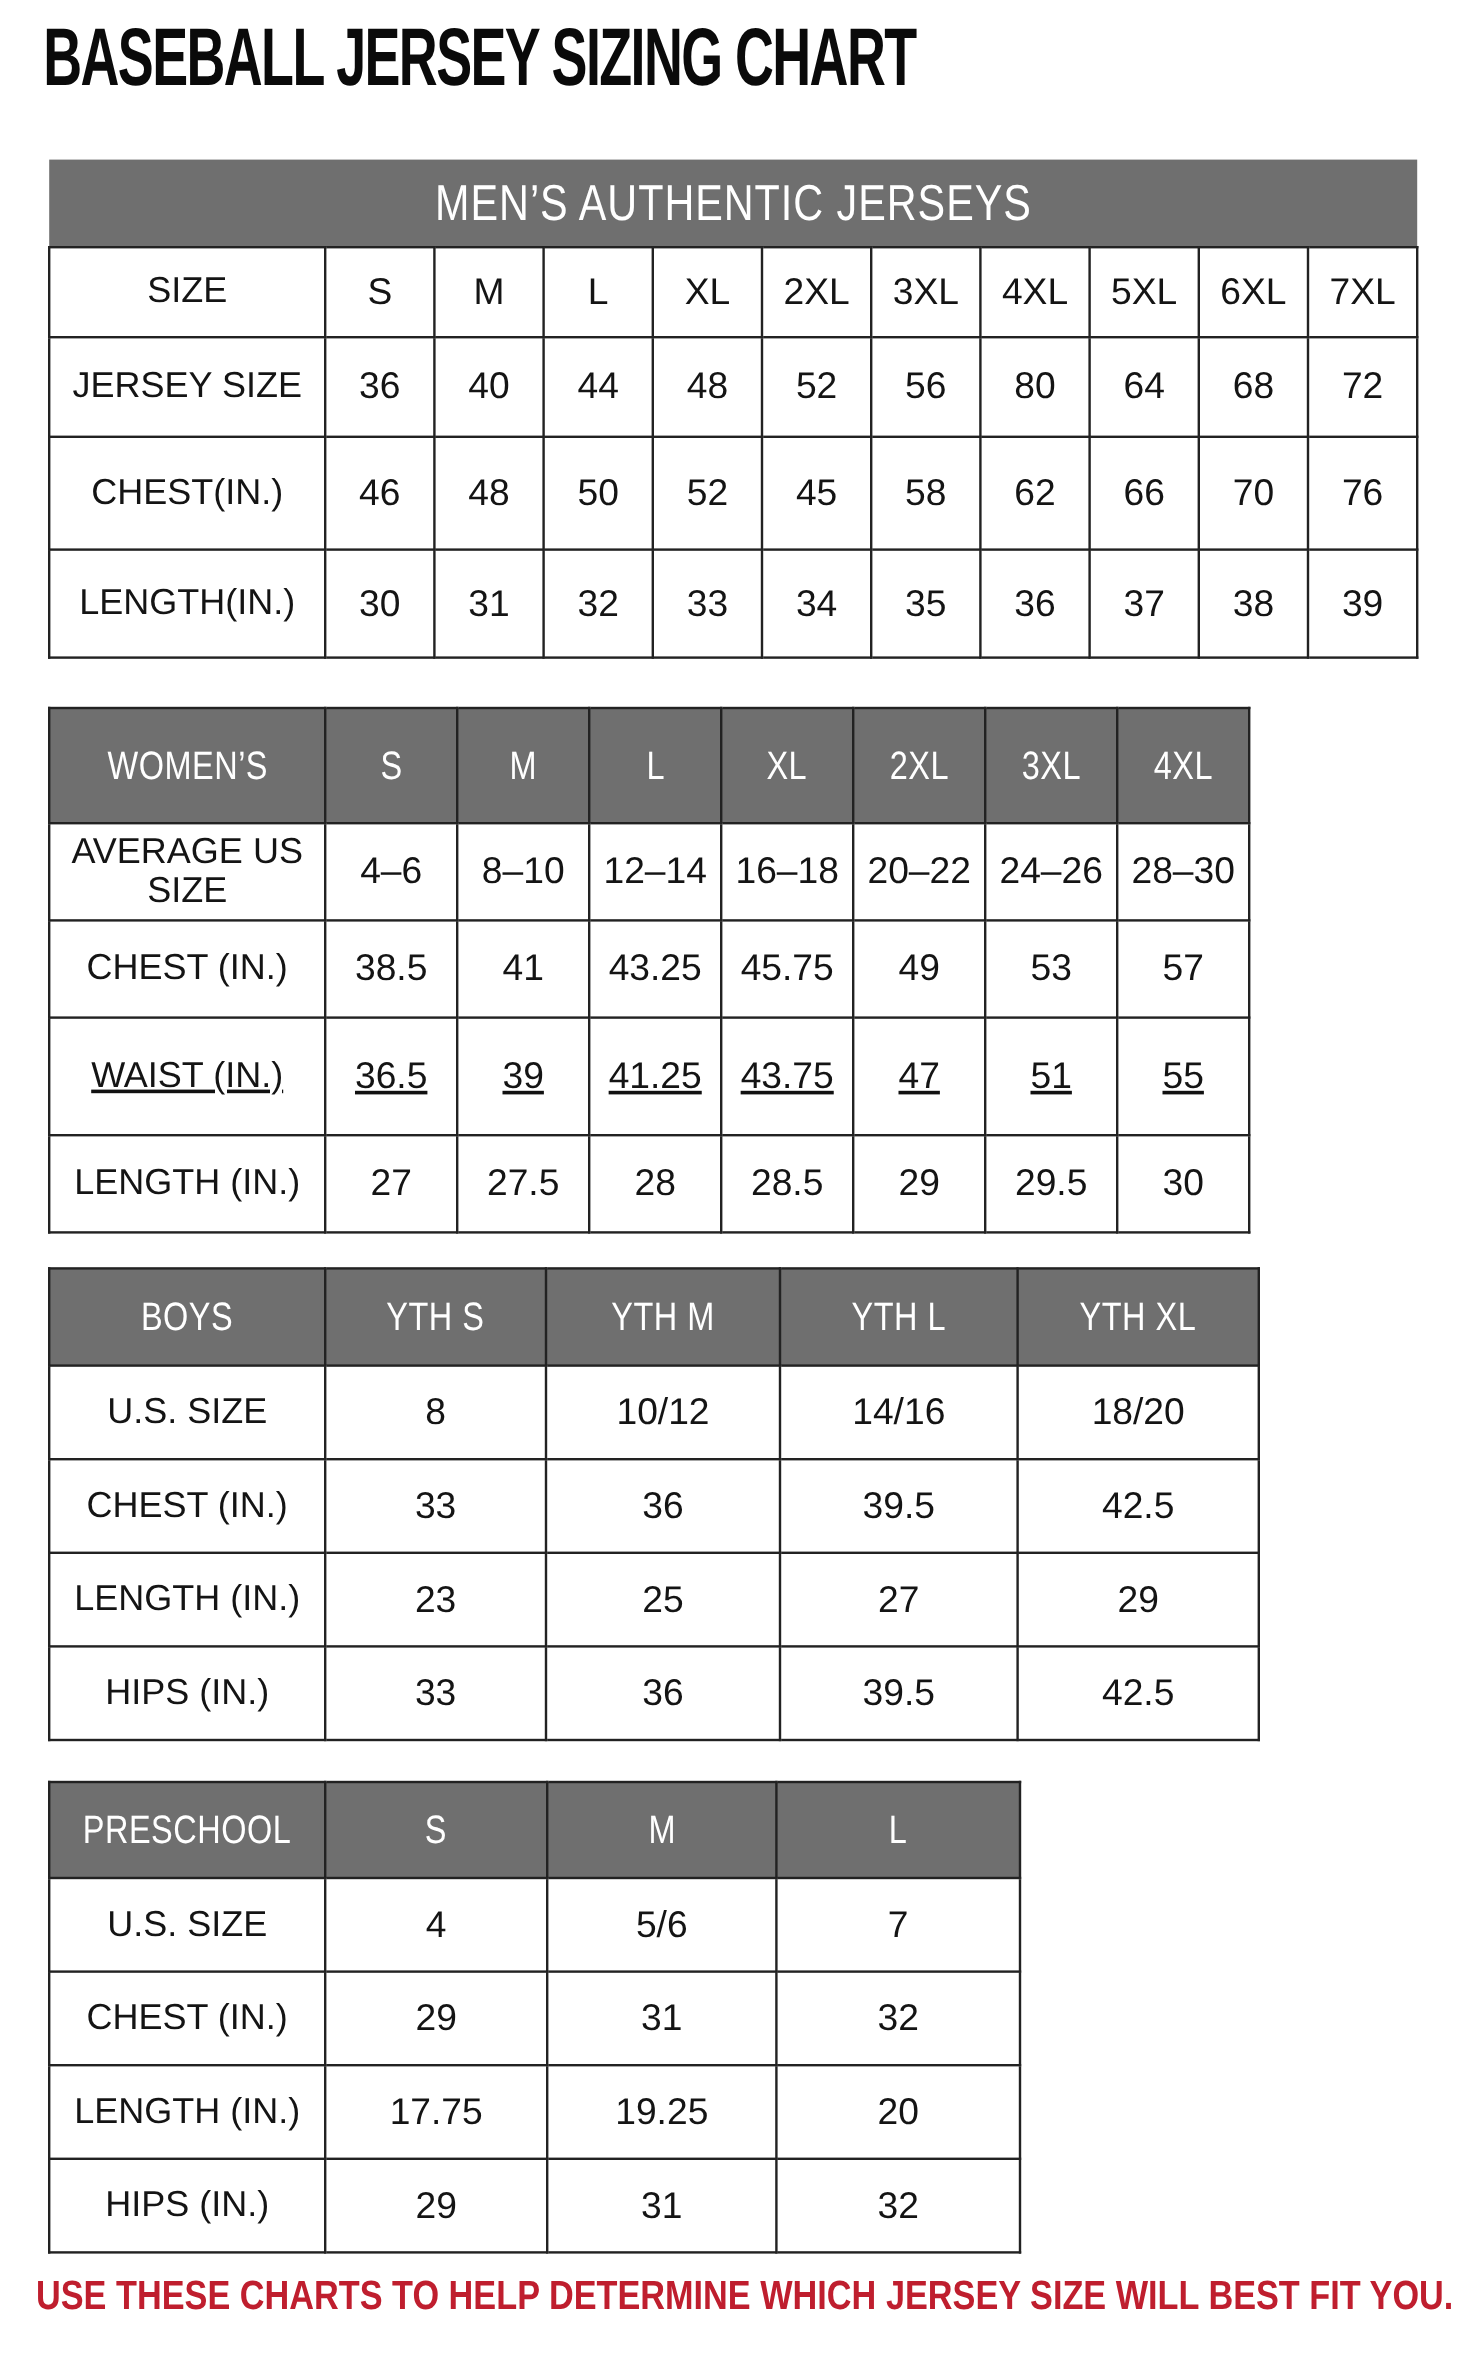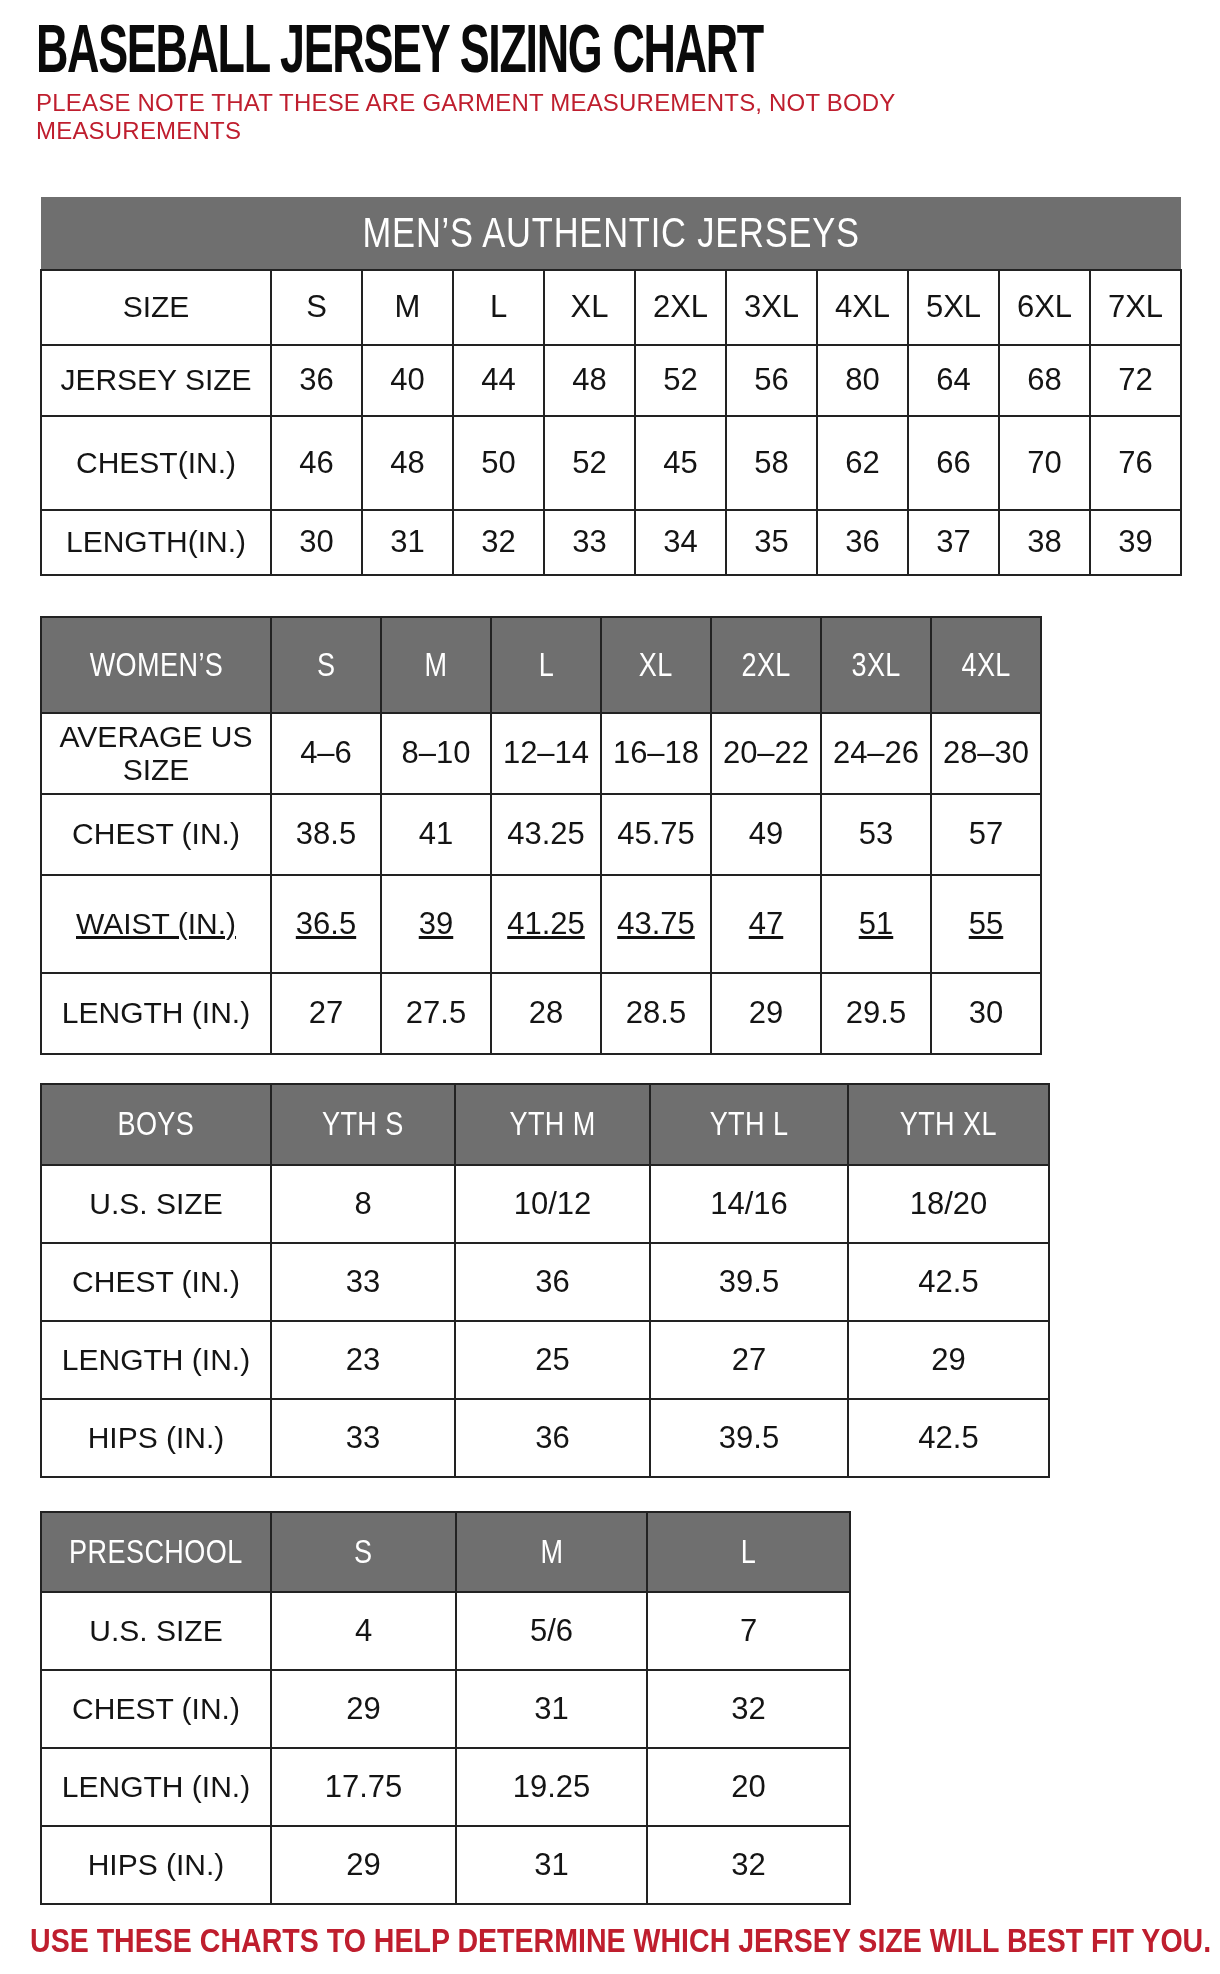--- a/index.html
+++ b/index.html
@@ -55,21 +55,20 @@
     margin-top:16px;margin-left:-6px;
     color:var(--red);font-size:34px;font-weight:700;letter-spacing:0;
     white-space:nowrap;transform:scaleX(0.84);transform-origin:left center;
   }
 </style>
 </head>
 <body>
 
 <main class="content">
   <h1 class="title">BASEBALL JERSEY SIZING CHART</h1>
-  <p class="note">PLEASE NOTE THAT THESE ARE GARMENT MEASUREMENTS, NOT BODY MEASUREMENTS</p>
 
   <table id="mens-table" class="sizing-table mens">
       <colgroup>
         <col style="width: 230px;">
         <col style="width: 91px;">
         <col style="width: 91px;">
         <col style="width: 91px;">
         <col style="width: 91px;">
         <col style="width: 91px;">
         <col style="width: 91px;">
@@ -88,21 +87,21 @@
           <td>M</td>
           <td>L</td>
           <td>XL</td>
           <td>2XL</td>
           <td>3XL</td>
           <td>4XL</td>
           <td>5XL</td>
           <td>6XL</td>
           <td>7XL</td>
         </tr>
-        <tr style="height: 71px;">
+        <tr style="height: 83px;">
           <td class="row-label">JERSEY SIZE</td>
           <td>36</td>
           <td>40</td>
           <td>44</td>
           <td>48</td>
           <td>52</td>
           <td>56</td>
           <td>80</td>
           <td>64</td>
           <td>68</td>
@@ -114,21 +113,21 @@
           <td>48</td>
           <td>50</td>
           <td>52</td>
           <td>45</td>
           <td>58</td>
           <td>62</td>
           <td>66</td>
           <td>70</td>
           <td>76</td>
         </tr>
-        <tr style="height: 65px; padding-left: 20px;">
+        <tr style="height: 90px; padding-left: 20px;">
           <td class="row-label">LENGTH(IN.)</td>
           <td>30</td>
           <td>31</td>
           <td>32</td>
           <td>33</td>
           <td>34</td>
           <td>35</td>
           <td>36</td>
           <td>37</td>
           <td>38</td>

